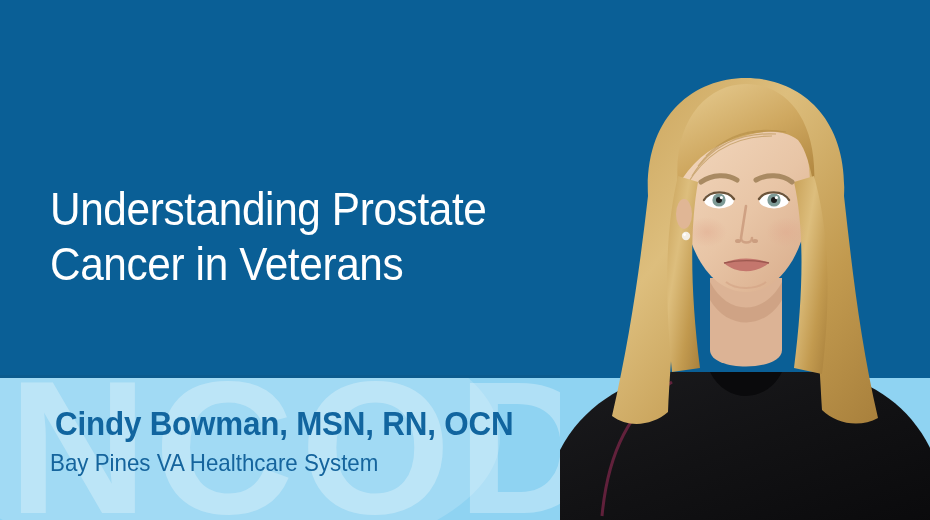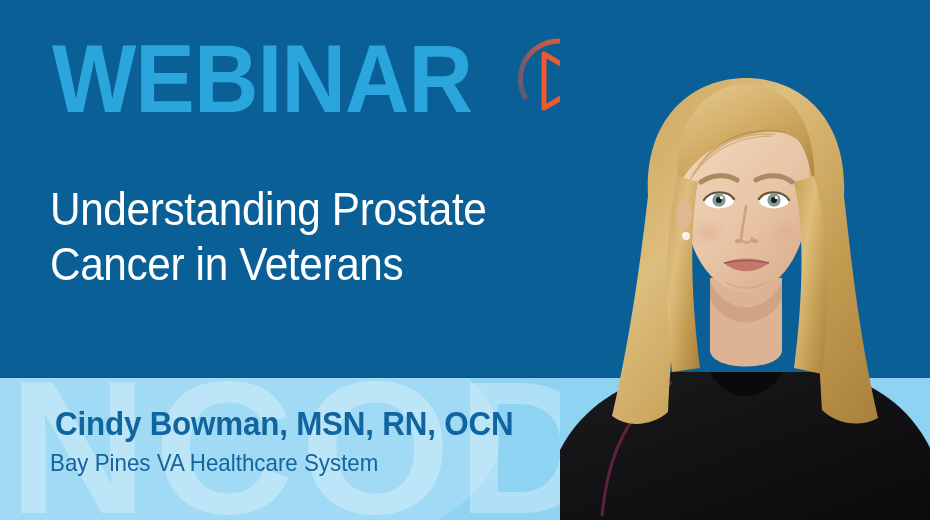--- a/index.html
+++ b/index.html
@@ -144,43 +144,20 @@
     overflow: hidden;
   }
 </style>
 </head>
 <body>
 
 <div id="card">
 
   <div class="bg-top"></div>
 
-  <div class="webinar-row">
-    <div class="webinar-text">WEBINAR</div>
-
-    <span class="play-icon">
-      <svg width="98" height="104" viewBox="0 0 98 104" xmlns="http://www.w3.org/2000/svg">
-        <defs>
-          <linearGradient id="arcFade" x1="0" y1="1" x2="1" y2="0">
-            <stop offset="0%" stop-color="#f15a30" stop-opacity="0.30"></stop>
-            <stop offset="30%" stop-color="#f15a30" stop-opacity="0.45"></stop>
-            <stop offset="62%" stop-color="#f15a30" stop-opacity="0.80"></stop>
-            <stop offset="100%" stop-color="#f15a30" stop-opacity="1"></stop>
-          </linearGradient>
-        </defs>
-
-        <path d="M 13 73
-                 A 38 38 0 1 1 60 86" fill="none" stroke="url(#arcFade)" stroke-width="5" stroke-linecap="round" transform="rotate(6 48 52)"></path>
-
-        <path d="M 66 80 L 50 96 L 64 98 Z" fill="#f15a30"></path>
-
-        <path d="M 30 26 L 30 80 L 76 53 Z" fill="none" stroke="#f15a30" stroke-width="5" stroke-linejoin="round"></path>
-      </svg>
-    </span>
-  </div>
 
   <div class="title">
     <span>Understanding Prostate</span>
     <span>Cancer in Veterans</span>
   </div>
 
   <div class="banner">
     <div class="watermark">NCODA</div>
   </div>
 

